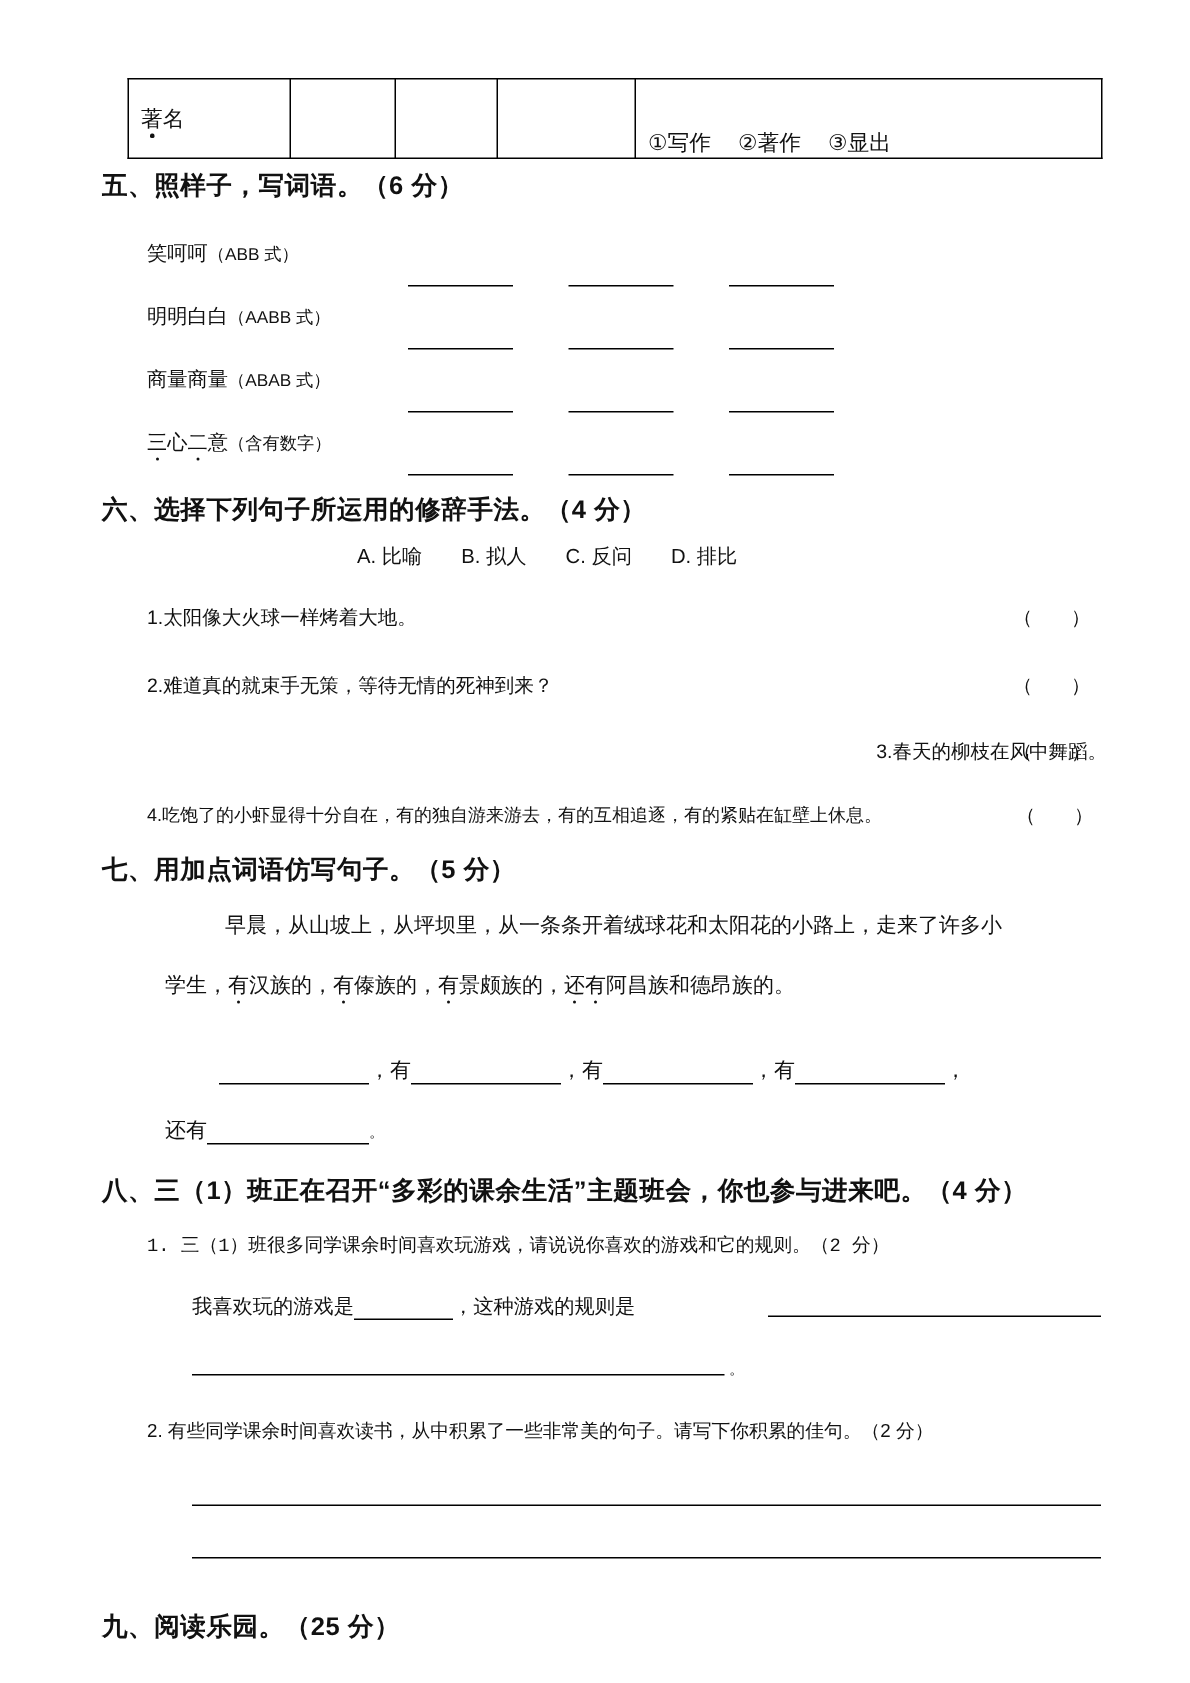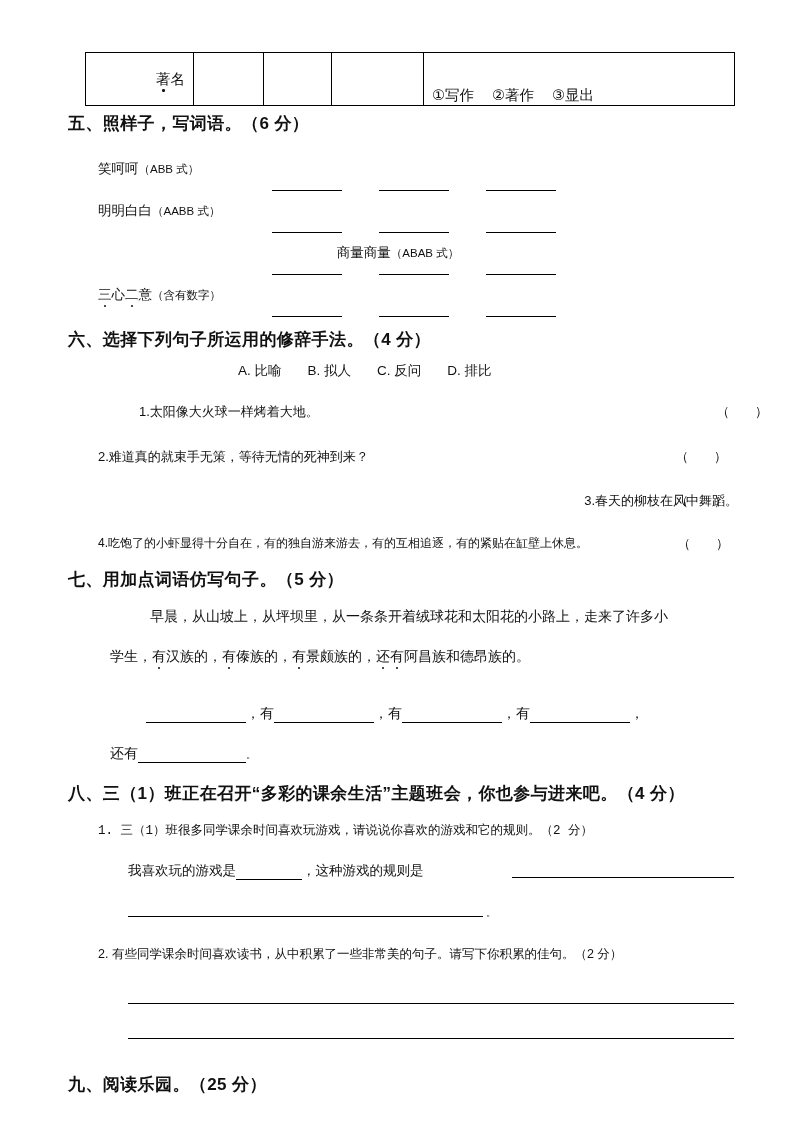--- a/index.html
+++ b/index.html
@@ -23,21 +23,21 @@
     width: 650px;
     table-layout: fixed;
   }
   table.frag td {
     border: 1.4px solid #000;
     height: 44px;
     padding: 0 8px;
     font-size: 14.5px;
     vertical-align: middle;
   }
-  td.c-word { width: 108px; text-align: right; }
+  td.c-word { width: 108px; text-align: left; }
   td.c-b1 { width: 70px; }
   td.c-b2 { width: 68px; }
   td.c-b3 { width: 92px; }
   td.c-opts { width: auto; text-align: left; padding-left: 12px; }
   .opt { display: inline-block; margin-right: 18px; white-space: nowrap; margin-top: 33px; }
 
   
   .dot { position: relative; display: inline-block; }
   .dot::after {
     content: "";
@@ -164,21 +164,21 @@
     <span class="s5-label"><span>明明白白</span><span class="s5-pat">（AABB 式）</span></span>
   </div>
   <div style="position:absolute; left:272px; top:215px;">
     <span class="blk b-70"></span>
     <span style="display:inline-block;width:28px;"></span>
     <span class="blk b-70"></span>
     <span style="display:inline-block;width:28px;"></span>
     <span class="blk b-70"></span>
   </div>
 
-  <div class="s5-row" style="top:244px;text-align:center;">
+  <div class="s5-row" style="top:244px;">
     <span class="s5-label"><span>商量商量</span><span class="s5-pat">（ABAB 式）</span></span>
   </div>
   <div style="position:absolute; left:272px; top:257px;">
     <span class="blk b-70"></span>
     <span style="display:inline-block;width:28px;"></span>
     <span class="blk b-70"></span>
     <span style="display:inline-block;width:28px;"></span>
     <span class="blk b-70"></span>
   </div>
 
@@ -192,21 +192,21 @@
     <span style="display:inline-block;width:28px;"></span>
     <span class="blk b-70"></span>
   </div>
 
   <div class="sec-head" style="left:68px; top:328px;">六、选择下列句子所运用的修辞手法。（4 分）</div>
 
   <div class="s6-opts" style="left:238px; top:362px;">
     <span class="o">A. 比喻</span><span class="o">B. 拟人</span><span class="o">C. 反问</span><span class="o">D. 排比</span>
   </div>
 
-  <div class="s6-item" style="top:403px;margin-left:41px;">
+  <div class="s6-item" style="top:403px;">
     <span>1.</span><span>太阳像大火球一样烤着大地。</span>
     <span class="s6-paren" style="top:0;">（    ）</span>
   </div>
 
   <div class="s6-item" style="top:448px;">
     <span>2.</span><span>难道真的就束手无策，等待无情的死神到来？</span>
     <span class="s6-paren" style="top:0;">（    ）</span>
   </div>
 
   <div class="s6-item" style="top:492px;text-align:right;">

